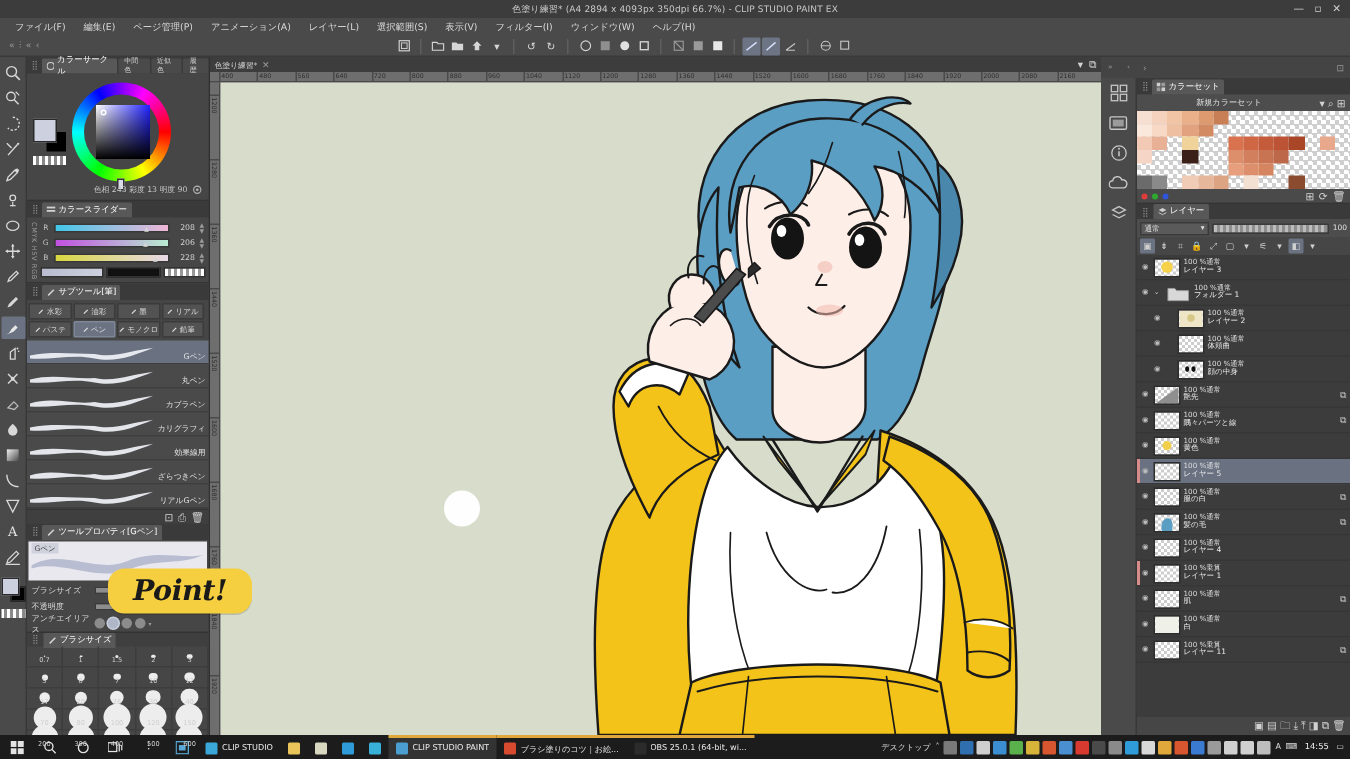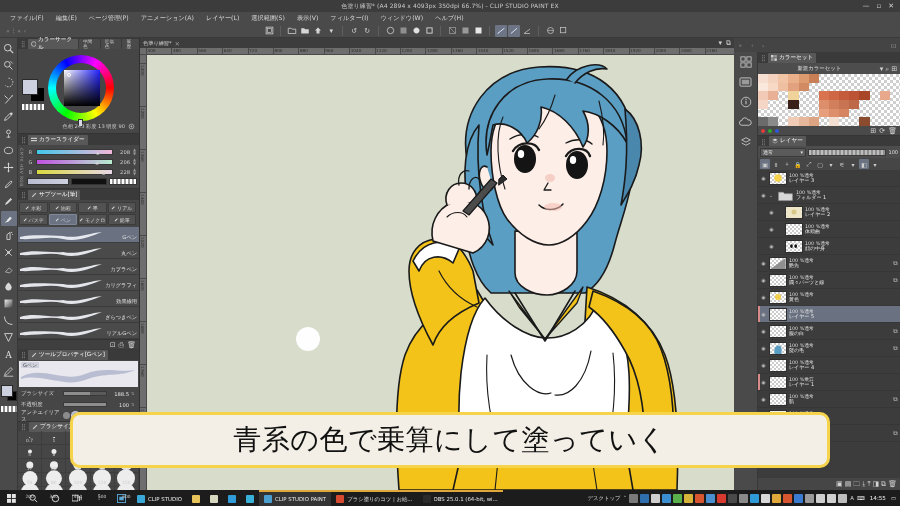--- a/index.html
+++ b/index.html
@@ -1477,22 +1477,22 @@
         <span>🗀</span>
         <span>⤓</span>
         <span>⤒</span>
         <span>◨</span>
         <span>⧉</span>
         <span>🗑</span>
       </div>
     </div>
   </div>
 
-  <div class="captionbar">
-    <span>青系の色で乗算にして塗っていく</span>
+  <div class="pointbadge">
+    <span>Point!</span>
   </div>
 
   <div class="taskbar">
     <div class="tbicon">
       <svg width="9" height="9" viewBox="0 0 10 10">
           <rect x="0" y="0" width="4.4" height="4.4" fill="#e4e4e4"></rect>
           <rect x="5.4" y="0" width="4.4" height="4.4" fill="#e4e4e4"></rect>
           <rect x="0" y="5.4" width="4.4" height="4.4" fill="#e4e4e4"></rect>
           <rect x="5.4" y="5.4" width="4.4" height="4.4" fill="#e4e4e4"></rect>
         </svg>

